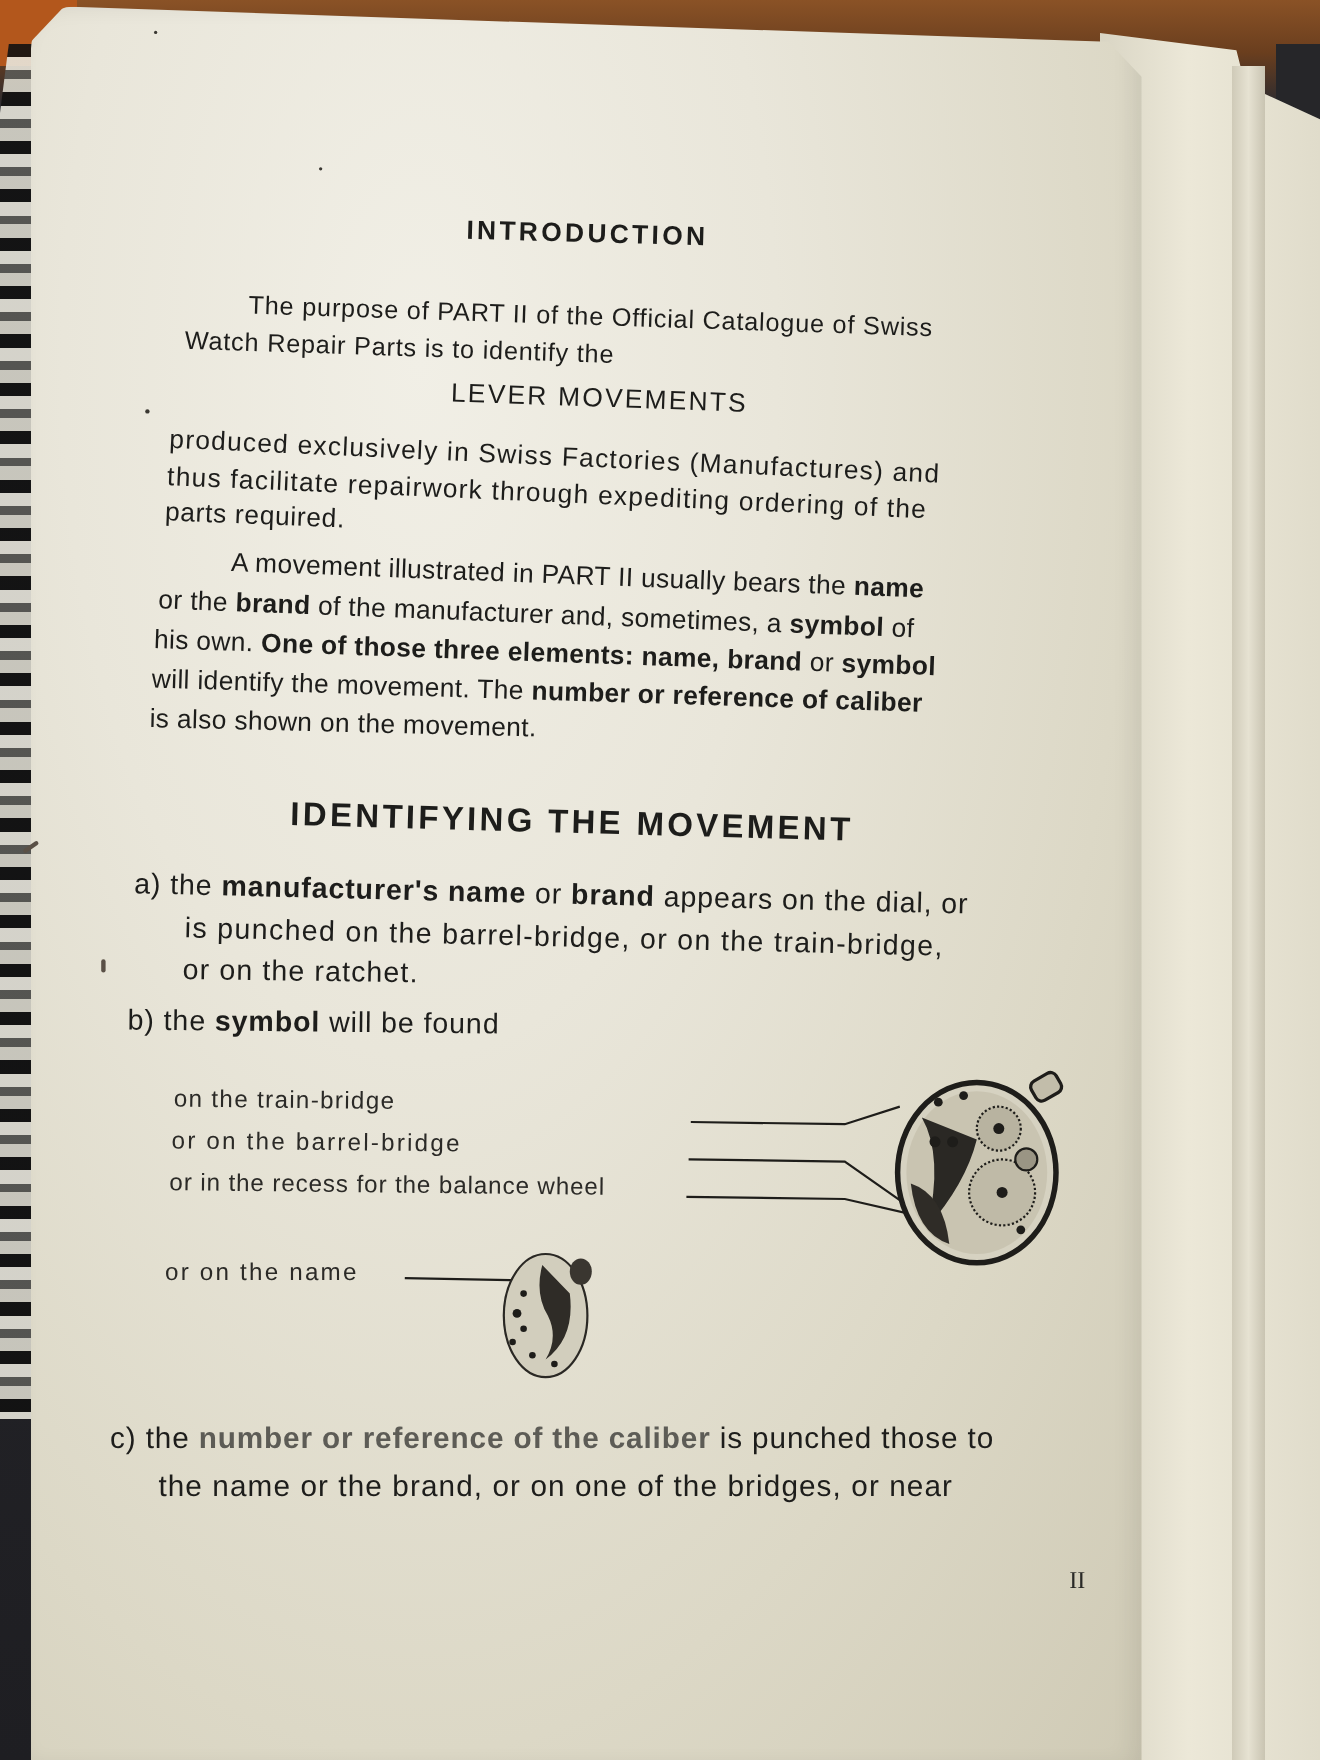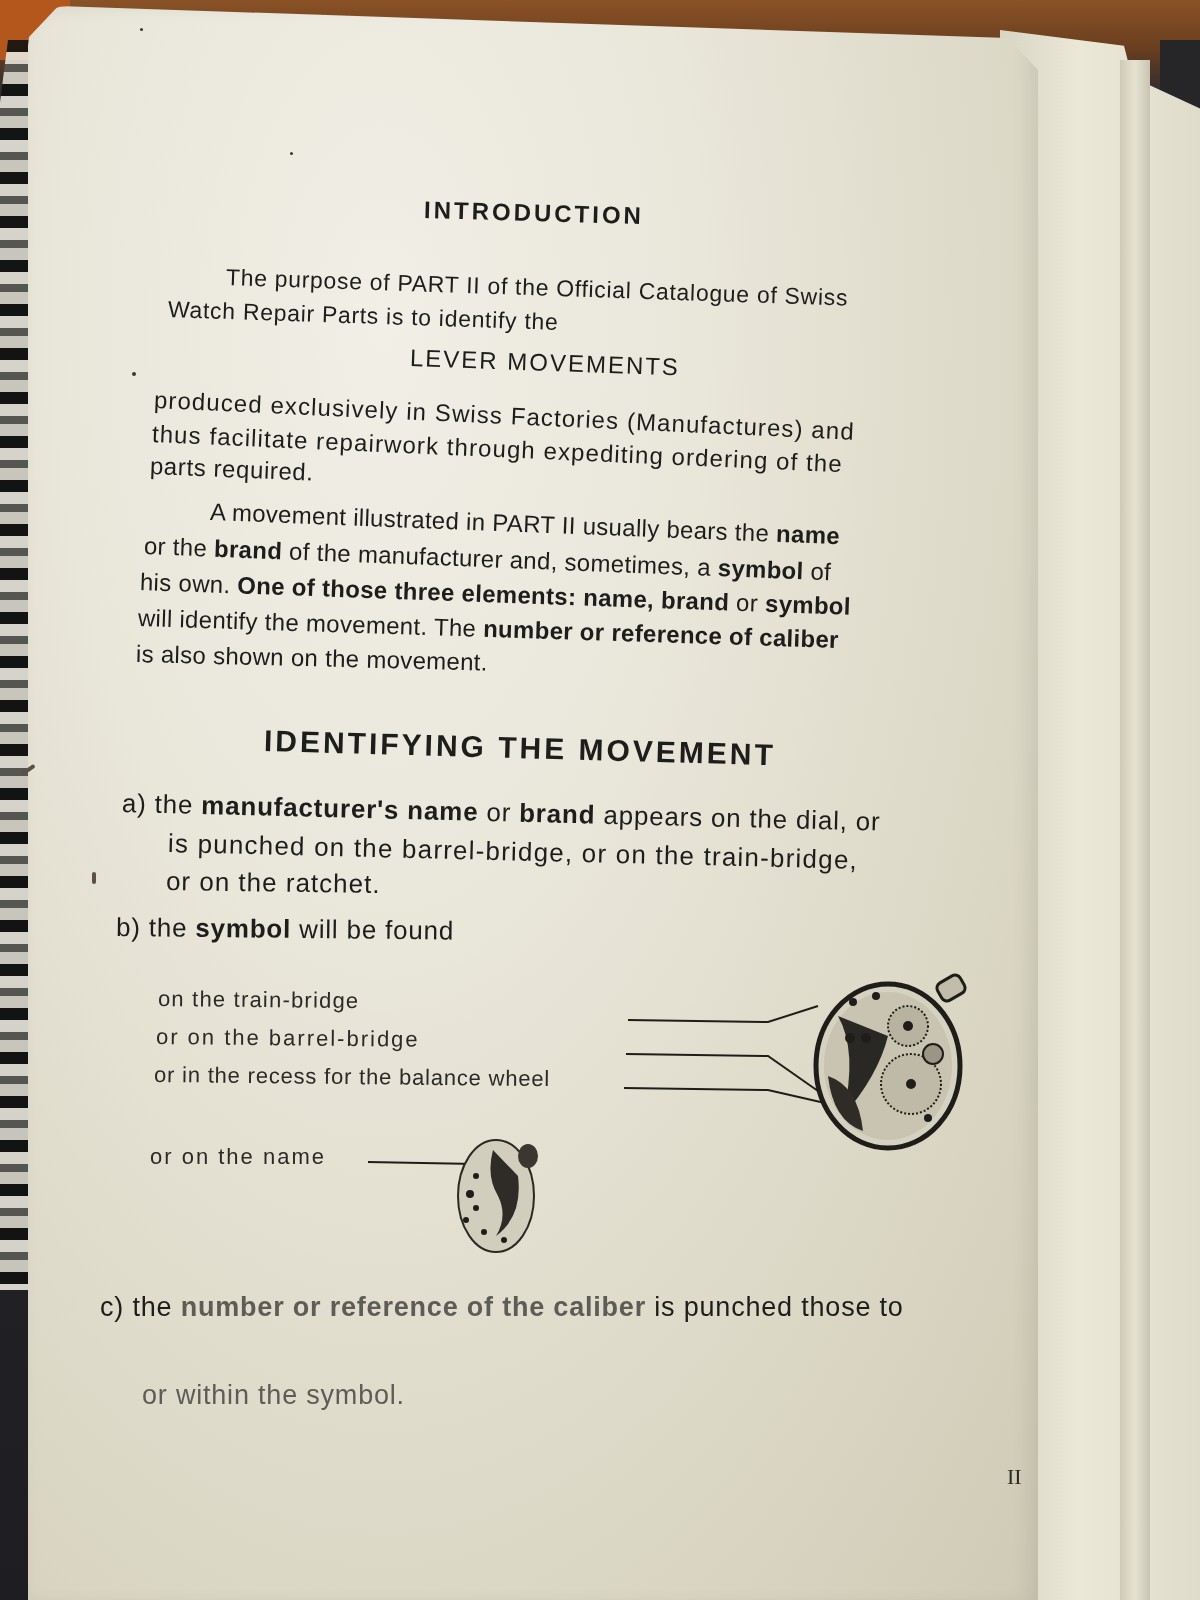--- a/index.html
+++ b/index.html
@@ -161,23 +161,23 @@
       <circle cx="108" cy="84" r="3" fill="#1e1d1a"></circle>
       <ellipse cx="170" cy="20" rx="10" ry="12" fill="#3a3630"></ellipse>
     </svg>
 
     <div class="txt" style="left:72px; top:1286px; font-size:27px; letter-spacing:0.8px;">
       <span>c)</span>
       <span>the</span>
       <b class="faded">number or reference of the caliber</b>
       <span>is punched those to</span>
     </div>
-    <div class="txt faded" style="left:114px; top:1374px; font-size:27px; letter-spacing:0.8px;">or within the symbol.</div>
+    <div class="txt" style="left:116px; top:1330px; font-size:27px; letter-spacing:1px;">the name or the brand, or on one of the bridges, or near</div>
 
-    <div class="page-num" style="left:979px;margin-top:40px;">II</div>
+    <div class="page-num" style="left:944px;">II</div>
 
     <div class="fleck" style="left:104px; top:366px; width:4px; height:4px;"></div>
     <div class="fleck" style="left:262px; top:146px; width:3px; height:3px;"></div>
     <div class="fleck" style="left:112px; top:22px; width:3px; height:3px;"></div>
   </div>
 </div>
 
 <div class="fleck" style="left:92px; top:872px; width:4px; height:12px; border-radius:2px; background:#5a5046;"></div>
 <div class="fleck" style="left:20px; top:768px; width:16px; height:4px; border-radius:2px; background:#5a5046; transform:rotate(-35deg);"></div>
 

